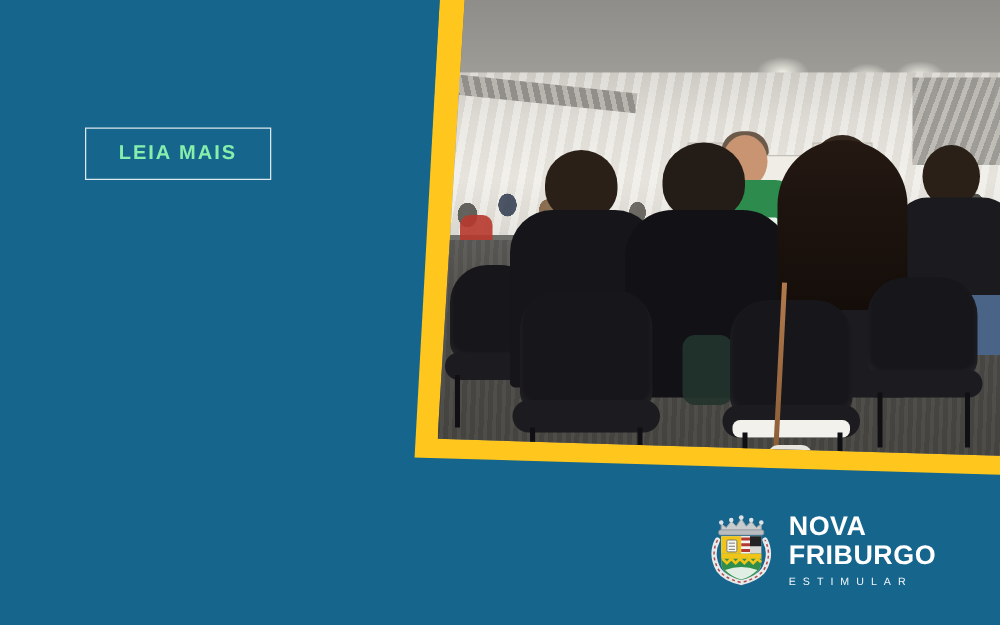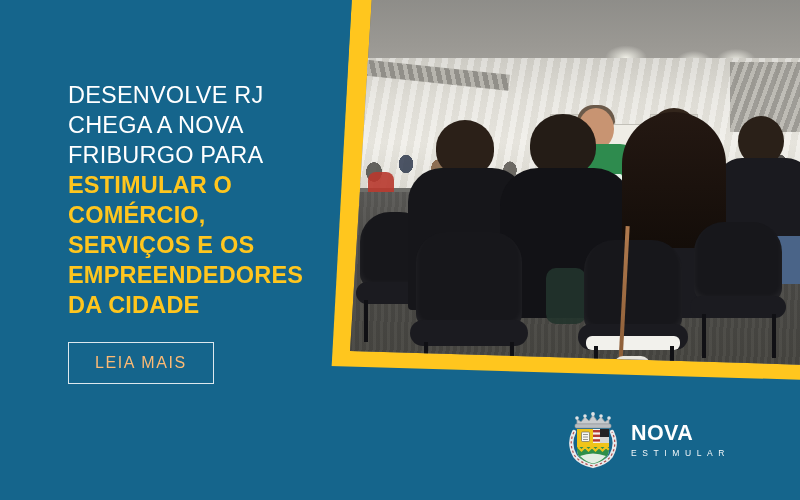--- a/index.html
+++ b/index.html
@@ -228,24 +228,24 @@
     text-transform:uppercase;
   }
   .h-line.white{ color:#ffffff; font-weight:400; }
   .h-line.yellow{ color:#FFC61E; font-weight:700; }
 
   .cta{
     display:inline-block;
     margin-top:22px;
     padding:11px 26px;
     border:1px solid rgba(255,255,255,.85);
-    color:#fdba74;
+    color:#86efac;
     font-size:16px;
     letter-spacing:1.6px;
-    font-weight:400;
+    font-weight:700;
     text-transform:uppercase;
     background:transparent;
     cursor:pointer;
     text-decoration:none;
   }
 
   
   .logo{
     position:absolute; left:566px; top:410px;
     display:flex; align-items:center; gap:11px;
@@ -355,30 +355,20 @@
           <div class="leg l2"></div>
         </div>
 
         <div class="p-stick"></div>
         <div class="p-shoe"></div>
       </div>
     </div>
   </div>
 
   <div class="content">
-    <h1 class="headline">
-      <span class="h-line white">DESENVOLVE RJ</span>
-      <span class="h-line white">CHEGA A NOVA</span>
-      <span class="h-line white">FRIBURGO PARA</span>
-      <span class="h-line yellow">ESTIMULAR O</span>
-      <span class="h-line yellow">COMÉRCIO,</span>
-      <span class="h-line yellow">SERVIÇOS E OS</span>
-      <span class="h-line yellow">EMPREENDEDORES</span>
-      <span class="h-line yellow">DA CIDADE</span>
-    </h1>
     <a class="cta" href="#">LEIA MAIS</a>
   </div>
 
   <div class="logo">
     <svg class="crest" viewBox="0 0 54 60">
 
       <path d="M11 14 L11 9 L15 12 L19 7 L23 11 L27 5 L31 11 L35 7 L39 12 L43 9 L43 14 Z" fill="#c9ccce" stroke="#9aa0a4" stroke-width=".8"></path>
       <circle cx="11" cy="8" r="1.8" fill="#dfe2e4"></circle>
       <circle cx="19" cy="6" r="1.8" fill="#dfe2e4"></circle>
       <circle cx="27" cy="4" r="1.9" fill="#dfe2e4"></circle>
@@ -405,17 +395,18 @@
       <path d="M34 19 L43 19 L43 33 L34 33 Z" fill="#232323"></path>
       <path d="M34 27 L43 27 L43 33 L34 33 Z" fill="#d7d7d3"></path>
 
       <path d="M11 33 L43 33 L43 40 Q43 50 27 54 Q11 50 11 40 Z" fill="#2f8f4a"></path>
       <path d="M11 33 L43 33 L43 37 L11 37 Z" fill="#f0c419"></path>
       <path d="M12 37 l3.5 3.5 L19 37 l3.5 3.5 L26 37 l3.5 3.5 L33 37 l3.5 3.5 L40 37 l2.8 2.8" fill="none" stroke="#f0c419" stroke-width="2.2"></path>
       <path d="M14 46 Q27 41 40 46 Q34 52 27 53.6 Q20 52 14 46 Z" fill="#ffffff" opacity=".85"></path>
     </svg>
     <div class="logo-text">
       <span class="logo-l1">NOVA</span>
+      <span class="logo-l2">FRIBURGO</span>
       <span class="logo-l3">ESTIMULAR</span>
     </div>
   </div>
 
 </div>
 
 </body></html>

